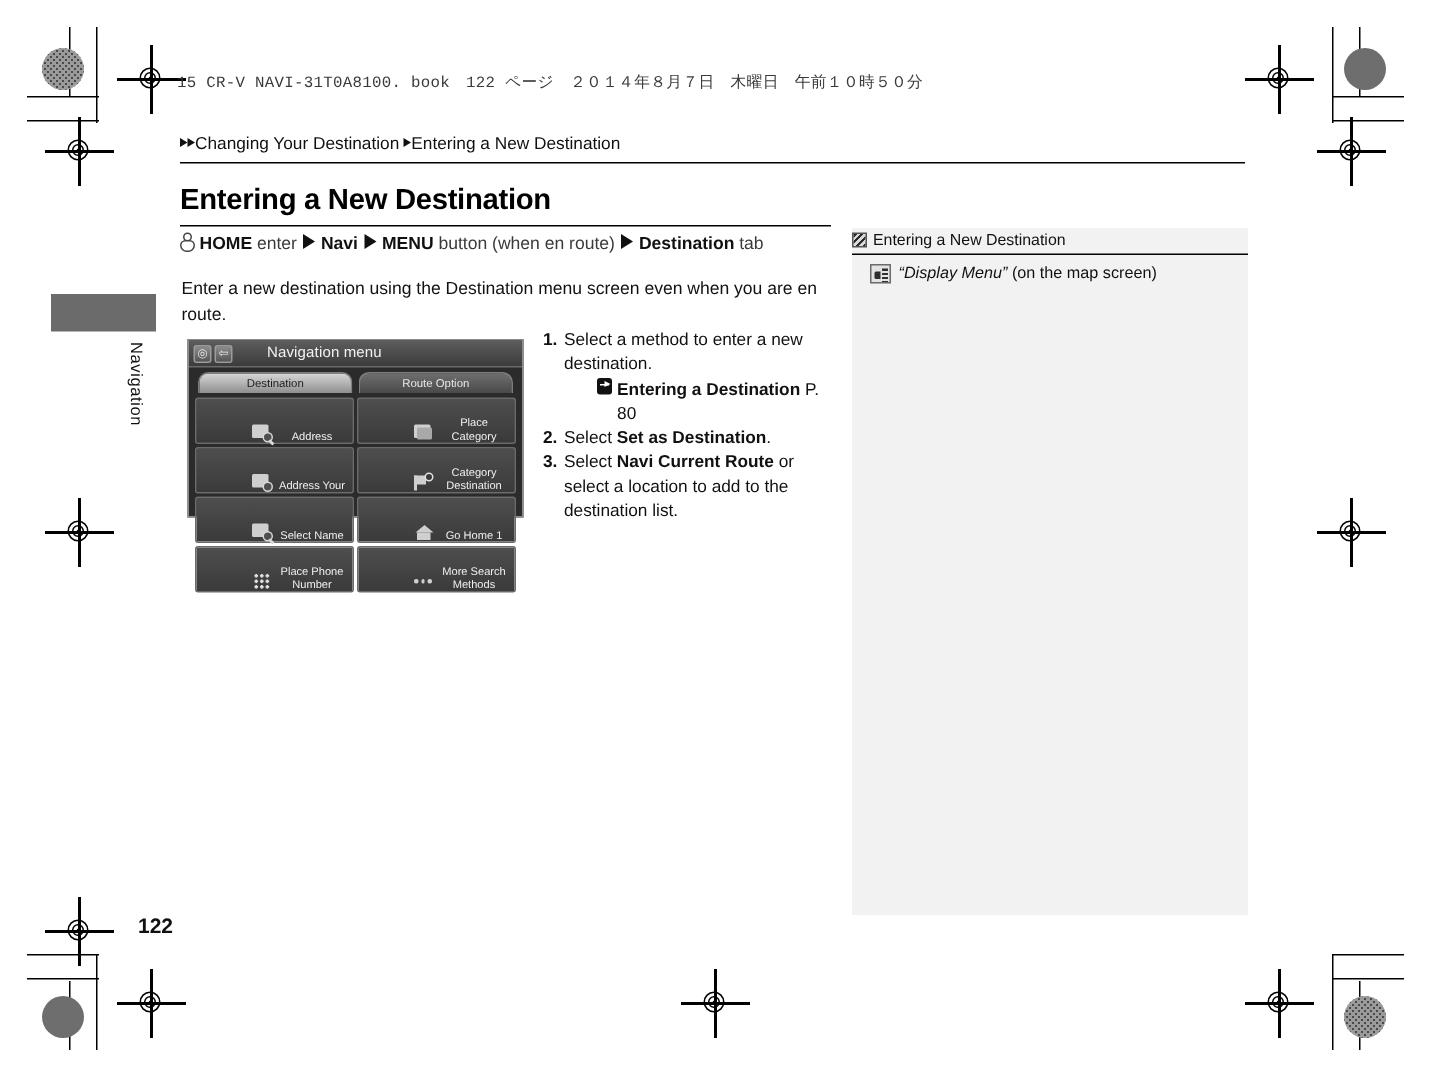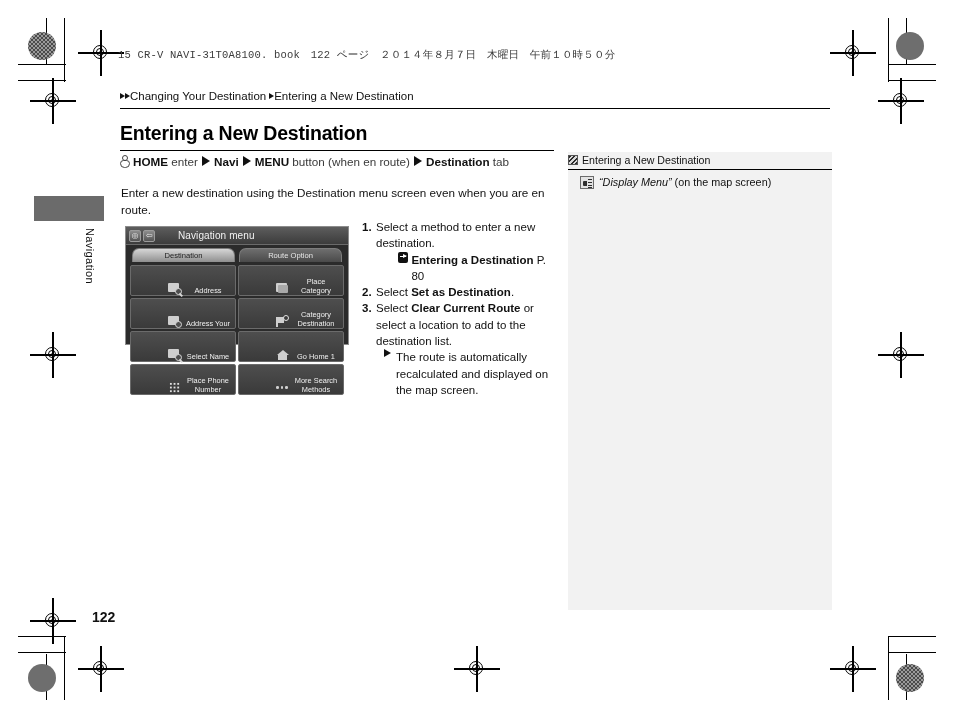--- a/index.html
+++ b/index.html
@@ -327,25 +327,21 @@
       <span class="refico"></span>
       <span><b class="bold">Entering a Destination</b>
       <span>P. 80</span></span>
     </div>
     <div class="step">
       <span class="num">2.</span>
       <span class="txt"><span>Select </span><b class="bold">Set as Destination</b><span>.</span></span>
     </div>
     <div class="step">
       <span class="num">3.</span>
-      <span class="txt"><span>Select </span><b class="bold">Clear Current Route</b><span> or select a location to add to the destination list.</span></span>
-    </div>
-    <div class="sub">
-      <span class="mk arr"></span>
-      <span>The route is automatically recalculated and displayed on the map screen.</span>
+      <span class="txt"><span>Select </span><b class="bold">Navi Current Route</b><span> or select a location to add to the destination list.</span></span>
     </div>
   </div>
 
   <div class="notebox"></div>
   <div class="notehdr">
     <span class="hatch"></span>
     <span>Entering a New Destination</span>
   </div>
   <div class="noterule"></div>
   <div class="noterow">

